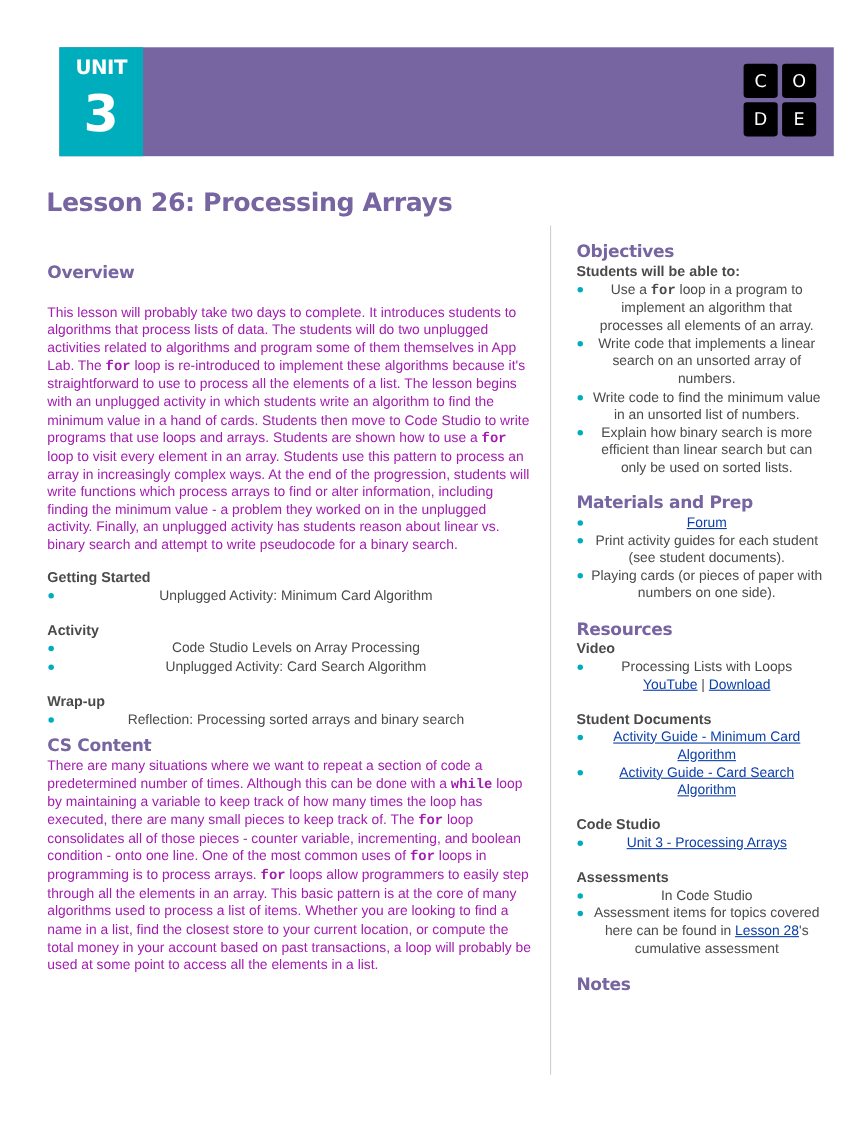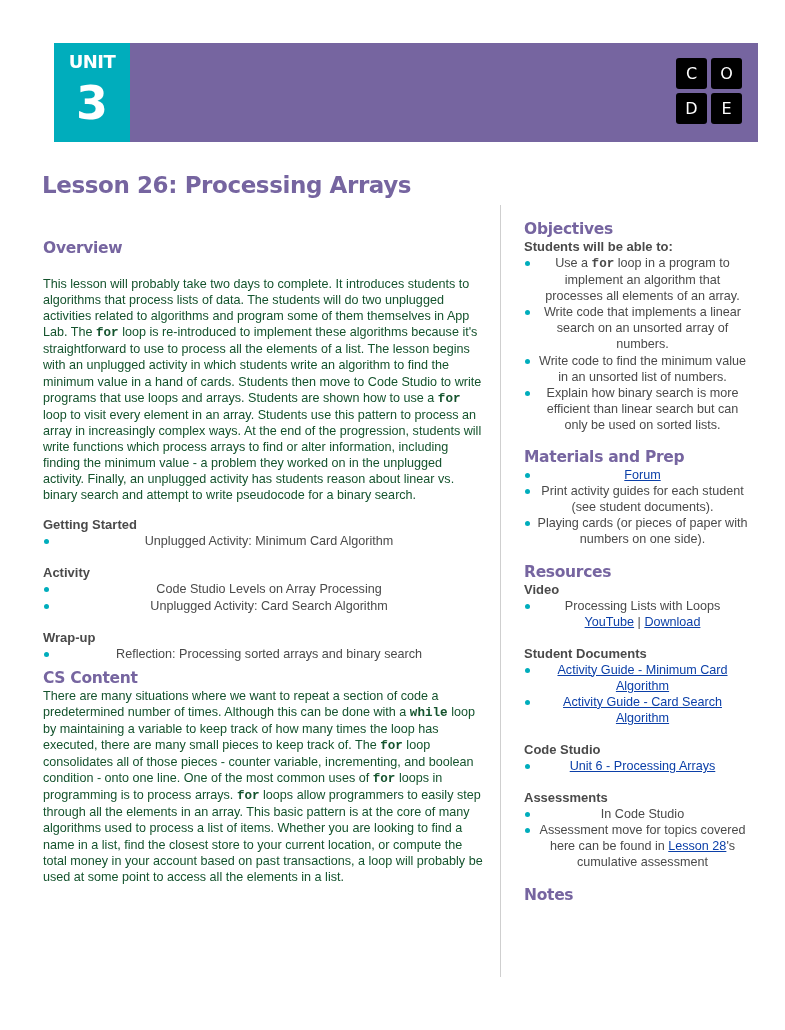--- a/index.html
+++ b/index.html
@@ -14,21 +14,21 @@
   .logo-cell { position: absolute; width: 31px; height: 31px; background: #000; border-radius: 3px; color: #fff; font-family: "DejaVu Sans", sans-serif; font-size: 16px; line-height: 31px; text-align: center; }
 
   .title { position: absolute; left: 42px; top: 172px; font-family: "DejaVu Sans", sans-serif; font-weight: bold; font-size: 23px; color: #7665a0; letter-spacing: -0.4px; }
 
   .left-col { position: absolute; left: 43px; top: 224px; width: 440px; margin-top: 14px; }
   .right-col { position: absolute; left: 524px; top: 219px; width: 225px; }
   .divider { position: absolute; left: 500px; top: 205px; width: 1px; height: 772px; background: #cfcfcf; }
 
   .h2 { font-family: "DejaVu Sans", sans-serif; font-weight: bold; font-size: 15.5px; color: #7665a0; letter-spacing: -0.3px; line-height: 20px; }
   .h3 { font-weight: bold; font-size: 13px; color: #4a4a4a; line-height: 16px; }
-  .p { font-size: 12.6px; line-height: 16.1px; color: #14532d; }
+  .p { font-size: 12.6px; line-height: 16.1px; color: #a21caf; }
   .code { font-family: "Liberation Mono", monospace; font-weight: bold; font-size: 12.6px; }
   ul { list-style: none; text-align: center; }
   li { position: relative; padding-left: 12px; font-size: 12.6px; line-height: 16.1px; color: #4a4a4a; }
   li::before { content: ""; position: absolute; left: 1px; top: 6px; width: 5px; height: 5px; border-radius: 50%; background: #00adbc; }
   a { color: #0b3fa8; }
   .gap { height: 16px; }
 </style>
 </head>
 <body>
 
@@ -102,24 +102,24 @@
   </ul>
   <div class="gap"></div>
   <div class="h3">Student Documents</div>
   <ul>
     <li><a href="#">Activity Guide - Minimum Card Algorithm</a></li>
     <li><a href="#">Activity Guide - Card Search Algorithm</a></li>
   </ul>
   <div class="gap"></div>
   <div class="h3">Code Studio</div>
   <ul>
-    <li><a href="#">Unit 6 - Processing Arrays</a></li>
+    <li><a href="#">Unit 3 - Processing Arrays</a></li>
   </ul>
   <div class="gap"></div>
   <div class="h3">Assessments</div>
   <ul>
     <li>In Code Studio</li>
-    <li><span>Assessment move for topics covered here can be found in </span><a href="#">Lesson 28</a><span>'s cumulative assessment</span></li>
+    <li><span>Assessment items for topics covered here can be found in </span><a href="#">Lesson 28</a><span>'s cumulative assessment</span></li>
   </ul>
 
   <div style="height:14px"></div>
   <div class="h2">Notes</div>
 </div>
 
 </body></html>

